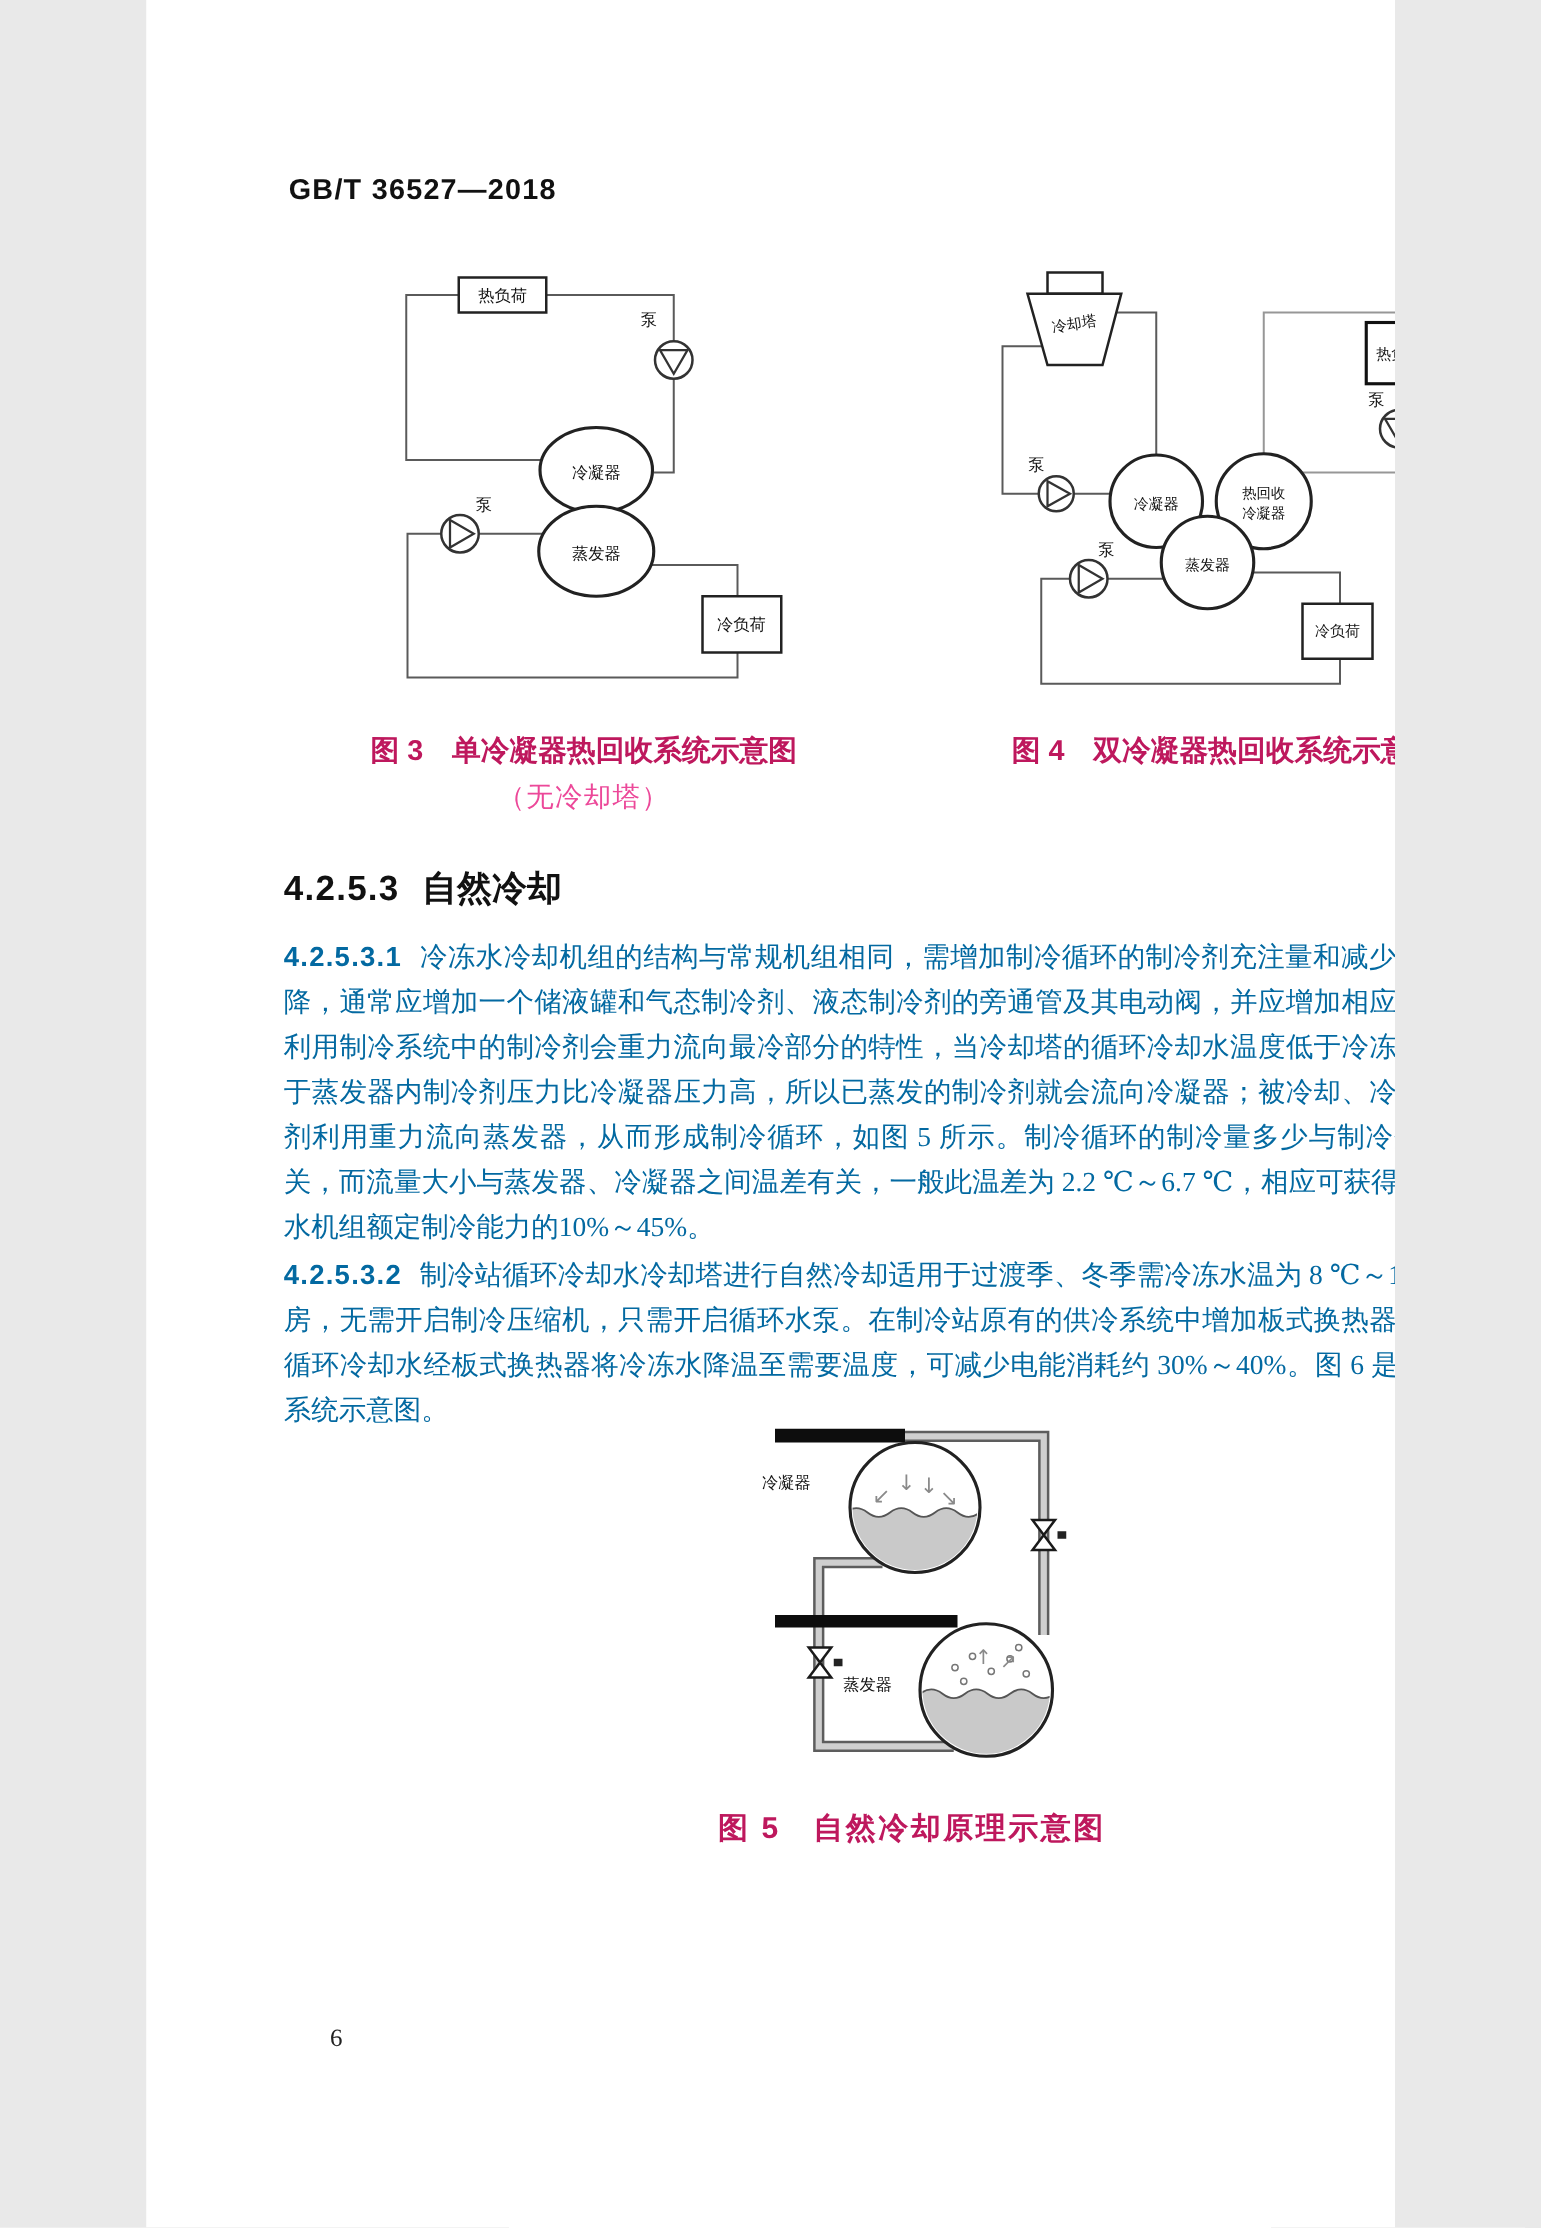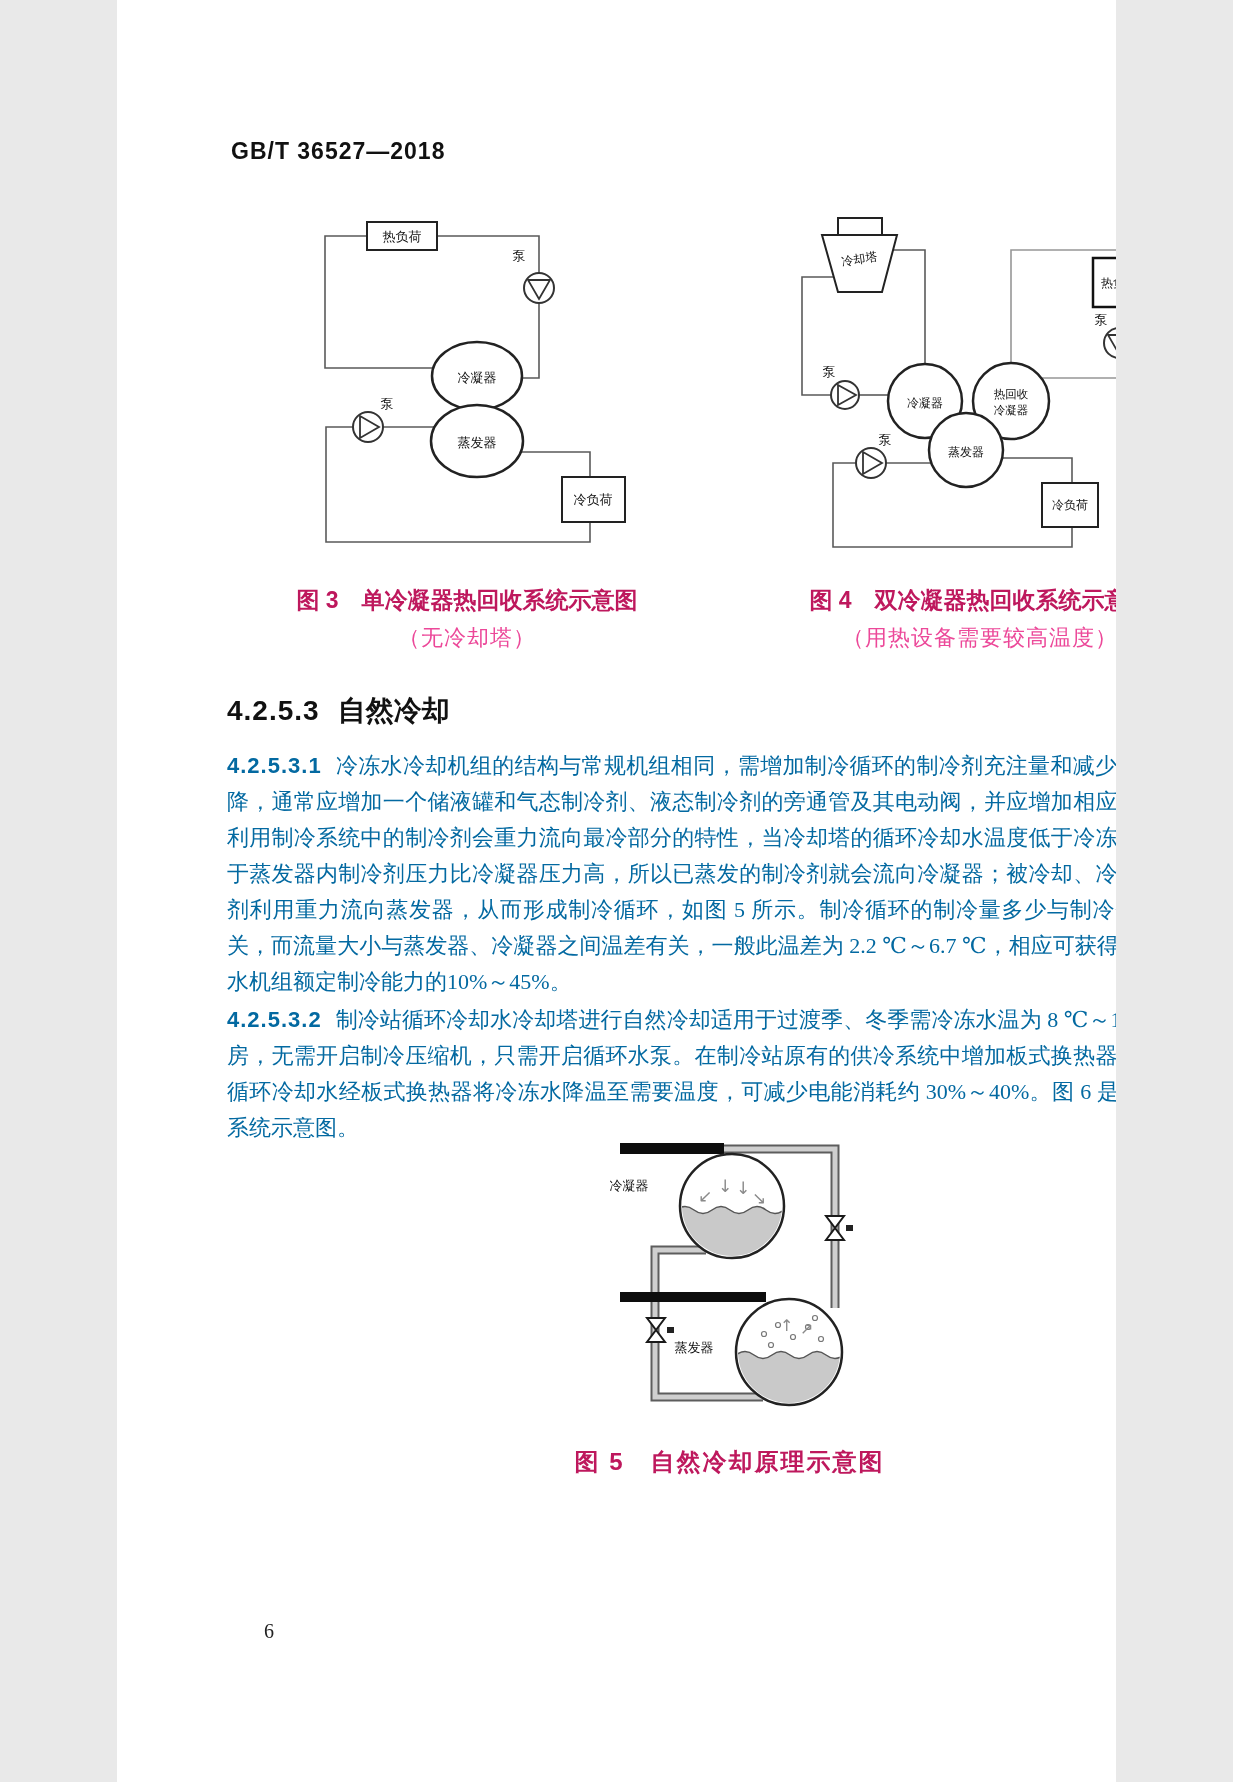--- a/index.html
+++ b/index.html
@@ -151,21 +151,20 @@
     <rect class="shape" x="307" y="290" width="56" height="44"></rect>
     <text x="335" y="316" font-size="12" text-anchor="middle">冷负荷</text>
   </svg>
 
   <div class="fig-caption-block cap3">
     <div class="fig-caption">图 3　单冷凝器热回收系统示意图</div>
     <div class="fig-subcaption">（无冷却塔）</div>
   </div>
   <div class="fig-caption-block cap4">
     <div class="fig-caption">图 4　双冷凝器热回收系统示意图</div>
-    <div class="fig-subcaption">（用热设备需要较高温度）</div>
   </div>
 
   <div class="text-col">
     <div class="sec-heading">
       <span class="hnum">4.2.5.3</span><span>自然冷却</span>
     </div>
     <p class="clause">
       <span class="cnum">4.2.5.3.1</span><span>冷冻水冷却机组的结构与常规机组相同，需增加制冷循环的制冷剂充注量和减少循环过程压力降，通常应增加一个储液罐和气态制冷剂、液态制冷剂的旁通管及其电动阀，并应增加相应的控制功能。利用制冷系统中的制冷剂会重力流向最冷部分的特性，当冷却塔的循环冷却水温度低于冷冻水温度时，由于蒸发器内制冷剂压力比冷凝器压力高，所以已蒸发的制冷剂就会流向冷凝器；被冷却、冷凝的液态制冷剂利用重力流向蒸发器，从而形成制冷循环，如图 5 所示。制冷循环的制冷量多少与制冷剂流量大小有关，而流量大小与蒸发器、冷凝器之间温差有关，一般此温差为 2.2 ℃～6.7 ℃，相应可获得的制冷量为冷水机组额定制冷能力的10%～45%。</span>
     </p>
     <p class="clause">

